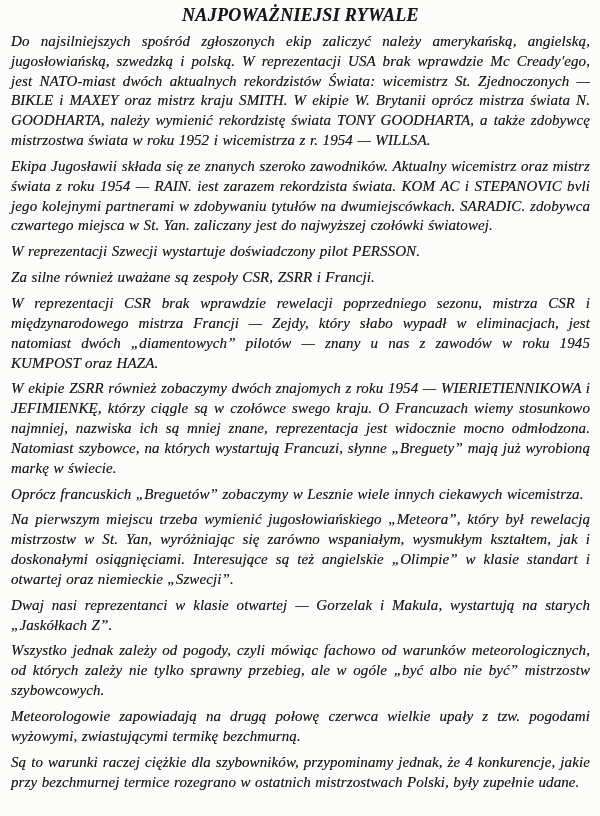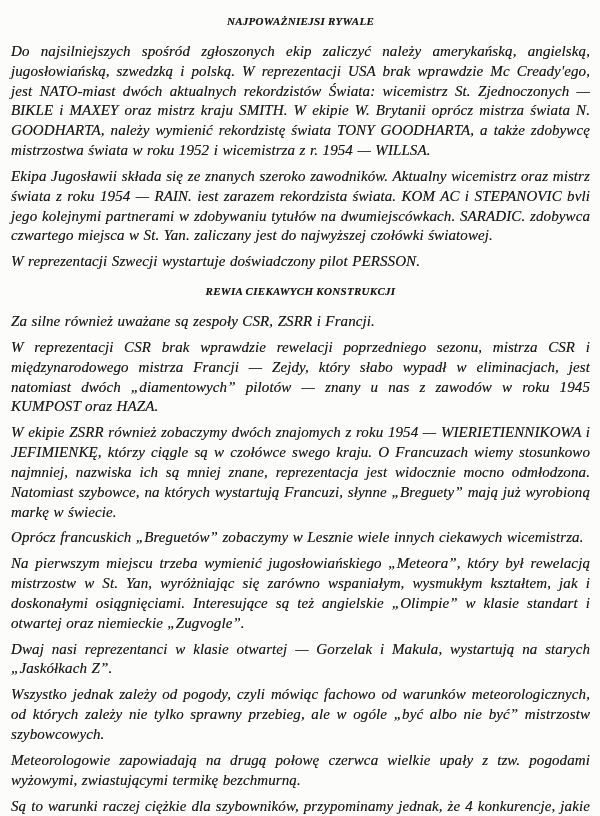--- a/index.html
+++ b/index.html
@@ -18,22 +18,22 @@
     font-family: "Liberation Serif", "DejaVu Serif", serif;
     font-style: italic;
     font-size: 15px;
     line-height: 19.85px;
     color: #191919;
     text-align: justify;
     letter-spacing: 0.1px;
     text-shadow: 0 0 0.45px rgba(20,20,20,0.55);
   }
   .heading {
-    margin: 10px;
-    font-size: 11px;
+    margin: 4px;
+    font-size: 18px;
     font-weight: bold;
     font-style: italic;
     text-align: center;
     line-height: 19.85px;
     letter-spacing: 0.3px;
   }
   p {
     margin: 6px;
     word-spacing: 0.6px;
   }
@@ -45,26 +45,25 @@
 <div class="page">
 
   <section>
     <h2 class="heading">NAJPOWAŻNIEJSI RYWALE</h2>
     <p>Do najsilniejszych spośród zgłoszonych ekip zaliczyć należy amerykańską, angielską, jugosłowiańską, szwedzką i polską. W reprezentacji USA brak wprawdzie Mc Cready'ego, jest NATO-miast dwóch aktualnych rekordzistów Świata: wicemistrz St. Zjednoczonych — BIKLE i MAXEY oraz mistrz kraju SMITH. W ekipie W. Brytanii oprócz mistrza świata N. GOODHARTA, należy wymienić rekordzistę świata TONY GOODHARTA, a także zdobywcę mistrzostwa świata w roku 1952 i wicemistrza z r. 1954 — WILLSA.</p>
     <p>Ekipa Jugosławii składa się ze znanych szeroko zawodników. Aktualny wicemistrz oraz mistrz świata z roku 1954 — RAIN. iest zarazem rekordzista świata. KOM AC i STEPANOVIC bvli jego kolejnymi partnerami w zdobywaniu tytułów na dwumiejscówkach. SARADIC. zdobywca czwartego miejsca w St. Yan. zaliczany jest do najwyższej czołówki światowej.</p>
     <p>W reprezentacji Szwecji wystartuje doświadczony pilot PERSSON.</p>
   </section>
 
   <section>
-    <h2 class="heading">REWIA CIEKAWYCH KONSTRUKCJI</h2>
     <p>Za silne również uważane są zespoły CSR, ZSRR i Francji.</p>
     <p>W reprezentacji CSR brak wprawdzie rewelacji poprzedniego sezonu, mistrza CSR i międzynarodowego mistrza Francji — Zejdy, który słabo wypadł w eliminacjach, jest natomiast dwóch „diamentowych” pilotów — znany u nas z zawodów w roku 1945 KUMPOST oraz HAZA.</p>
     <p>W ekipie ZSRR również zobaczymy dwóch znajomych z roku 1954 — WIERIETIENNIKOWA i JEFIMIENKĘ, którzy ciągle są w czołówce swego kraju. O Francuzach wiemy stosunkowo najmniej, nazwiska ich są mniej znane, reprezentacja jest widocznie mocno odmłodzona. Natomiast szybowce, na których wystartują Francuzi, słynne „Breguety” mają już wyrobioną markę w świecie.</p>
     <p>Oprócz francuskich „Breguetów” zobaczymy w Lesznie wiele innych ciekawych wicemistrza.</p>
-    <p>Na pierwszym miejscu trzeba wymienić jugosłowiańskiego „Meteora”, który był rewelacją mistrzostw w St. Yan, wyróżniając się zarówno wspaniałym, wysmukłym kształtem, jak i doskonałymi osiągnięciami. Interesujące są też angielskie „Olimpie” w klasie standart i otwartej oraz niemieckie „Zugvogle”.</p>
+    <p>Na pierwszym miejscu trzeba wymienić jugosłowiańskiego „Meteora”, który był rewelacją mistrzostw w St. Yan, wyróżniając się zarówno wspaniałym, wysmukłym kształtem, jak i doskonałymi osiągnięciami. Interesujące są też angielskie „Olimpie” w klasie standart i otwartej oraz niemieckie „Szwecji”.</p>
     <p>Dwaj nasi reprezentanci w klasie otwartej — Gorzelak i Makula, wystartują na starych „Jaskółkach Z”.</p>
   </section>
 
   <section>
     <p>Wszystko jednak zależy od pogody, czyli mówiąc fachowo od warunków meteorologicznych, od których zależy nie tylko sprawny przebieg, ale w ogóle „być albo nie być” mistrzostw szybowcowych.</p>
     <p>Meteorologowie zapowiadają na drugą połowę czerwca wielkie upały z tzw. pogodami wyżowymi, zwiastującymi termikę bezchmurną.</p>
     <p>Są to warunki raczej ciężkie dla szybowników, przypominamy jednak, że 4 konkurencje, jakie przy bezchmurnej termice rozegrano w ostatnich mistrzostwach Polski, były zupełnie udane.</p>
   </section>
 
 </div>

